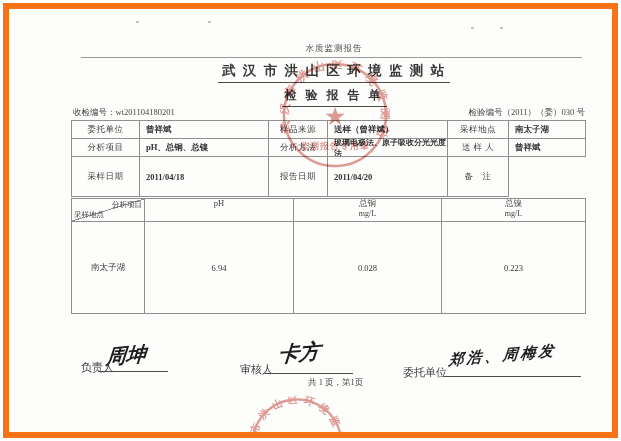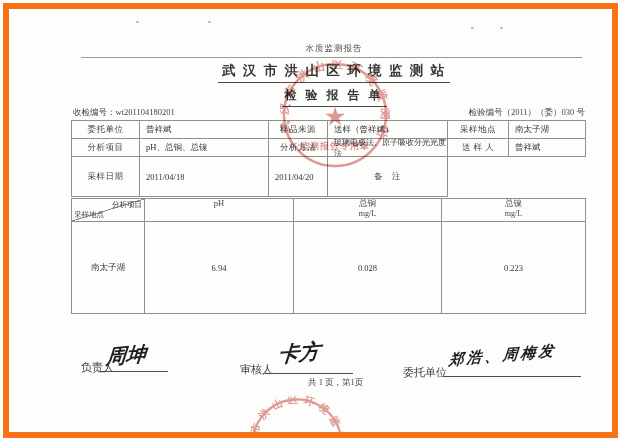--- a/index.html
+++ b/index.html
@@ -29,21 +29,21 @@
   .report-title span{display:inline-block;border-bottom:1.5px solid #4a4a4a;padding:0 3px 2px 3px;letter-spacing:3px;}
 
   .receipt-no{position:absolute;left:70px;top:104px;font-size:8.5px;color:#444;}
   .report-no{position:absolute;right:39px;top:104px;font-size:8.5px;color:#444;margin-left:27px;}
 
   .tbl{position:absolute;border-top:1px solid #8f8f8f;border-left:1px solid #8f8f8f;display:grid;background:transparent;}
   .tbl > div{border-right:1px solid #8f8f8f;border-bottom:1px solid #8f8f8f;overflow:hidden;}
 
   .t1{left:68px;top:117px;width:514px;grid-template-columns:68px 129px 59px 120px 61px 77px;grid-template-rows:18px 18px 40px;font-size:8.5px;}
   .t1 .lbl{display:flex;align-items:center;justify-content:center;color:#3f3f3f;letter-spacing:0.5px;}
-  .t1 .val{display:flex;align-items:center;padding-left:6px;color:#333;}
+  .t1 .val{display:flex;align-items:center;padding-left:6px;color:#333;font-weight:bold;}
 
   .t2{left:68px;top:195px;width:514px;grid-template-columns:73px 149px 148px 144px;grid-template-rows:23px 92px;font-size:8.5px;}
   .t2 .head{display:flex;flex-direction:column;align-items:center;line-height:1.15;color:#3f3f3f;}
   .t2 .cell{display:flex;align-items:center;justify-content:center;color:#333;}
   .corner{
     position:relative;
     background:linear-gradient(to bottom right,transparent calc(50% - 0.5px),#8f8f8f calc(50% - 0.5px),#8f8f8f calc(50% + 0.5px),transparent calc(50% + 0.5px));
   }
   .corner .ct{position:absolute;right:2px;top:1px;font-size:7.5px;color:#3f3f3f;}
   .corner .cb{position:absolute;left:2px;bottom:1px;font-size:7.5px;color:#3f3f3f;}
@@ -91,20 +91,21 @@
 
     <div class="lbl">分析项目</div>
     <div class="val">pH、总铜、总镍</div>
     <div class="lbl">分析方法</div>
     <div class="val" style="font-size:8px">玻璃电极法、原子吸收分光光度法</div>
     <div class="lbl">送 样 人</div>
     <div class="val">曾祥斌</div>
 
     <div class="lbl">采样日期</div>
     <div class="val">2011/04/18</div>
+    <div class="lbl">报告日期</div>
     <div class="val">2011/04/20</div>
     <div class="lbl">备　注</div>
   </div>
 
   <div class="tbl t2">
     <div class="corner">
       <span class="ct">分析项目</span>
       <span class="cb">采样地点</span>
     </div>
     <div class="head">

